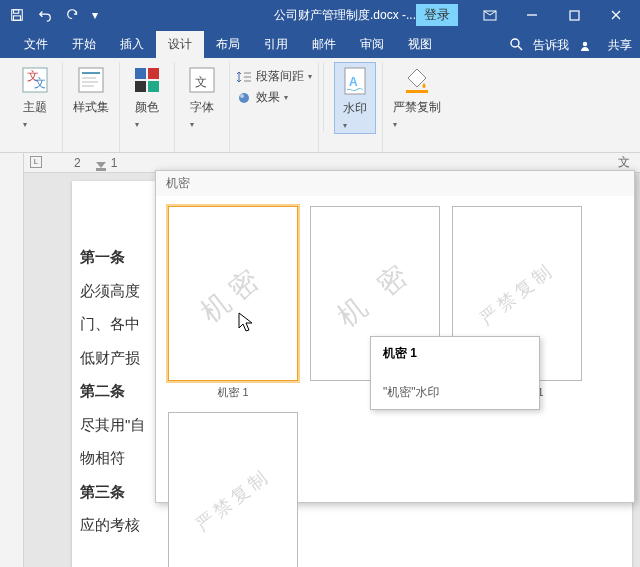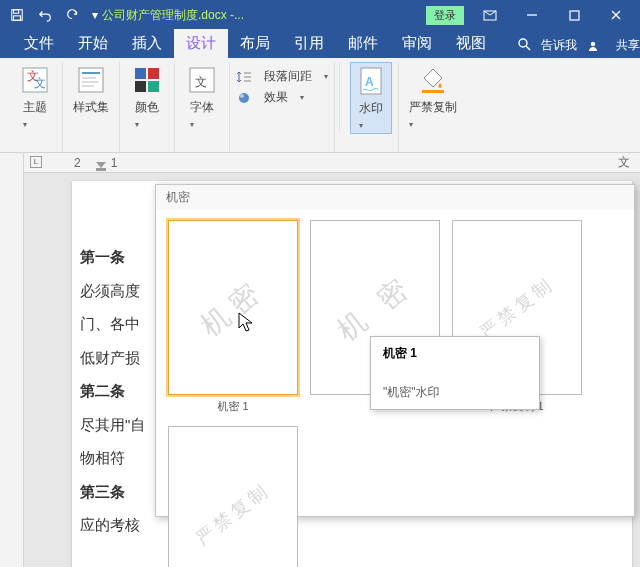--- a/index.html
+++ b/index.html
@@ -1,49 +1,49 @@
 <!DOCTYPE html>
 <html><head>
 <meta charset="utf-8">
 <style>
 *{margin:0;padding:0;box-sizing:border-box;font-family:"Microsoft YaHei","Segoe UI",sans-serif;font-size:12px}
 body{background:#fff;width:640px;height:567px;overflow:hidden;position:relative}
 .titlebar{height:30px;background:#2b579a;display:flex;align-items:center;color:#fff;padding:0 4px}
 .qat{display:flex;gap:2px;align-items:center}
 .qat-btn{width:26px;height:24px;display:flex;align-items:center;justify-content:center;color:#fff}
 .qat-btn svg{width:14px;height:14px}
-.doc-title{flex:1;text-align:left;color:#bef264;font-size:12px;overflow:hidden;white-space:nowrap}
+.doc-title{flex:1;text-align:right;color:#ffffff;font-size:12px;overflow:hidden;white-space:nowrap}
 .title-right{display:flex;gap:2px;align-items:center}
-.login-btn{background:#86efac;color:#333;padding:2px 8px;font-size:11px;margin-right:4px}
+.login-btn{background:#7dd3fc;color:#333;padding:2px 8px;font-size:13px;margin-right:10px}
 .win-btn{width:40px;height:28px;display:flex;align-items:center;justify-content:center;color:#fff}
 .tabbar{height:28px;background:#2b579a;display:flex;align-items:flex-end;padding-left:12px;gap:0}
-.tab{padding:5px 12px;color:#fff;font-size:15px}
-.tab.active{background:#f3f3f3;color:#8b5cf6}
-.tab-right{margin-left:auto;display:flex;align-items:center;gap:10px;color:#fff;padding-bottom:4px}
+.tab{padding:5px 12px;color:#fff;font-size:12px}
+.tab.active{background:#f3f3f3;color:#404040}
+.tab-right{margin-left:auto;display:flex;align-items:center;padding-right:8px;gap:10px;color:#fff;padding-bottom:4px}
 .ribbon{height:95px;background:#f3f3f3;border-bottom:1px solid #d4d4d4;display:flex;padding:4px 8px 0}
 .rgroup{display:flex;flex-direction:column;align-items:center;padding:0 6px;border-right:1px solid #e1e1e1}
 .rgroup:last-child{border-right:none}
 .big-btn{display:flex;flex-direction:column;align-items:center;gap:3px;padding:2px 4px;min-width:42px}
 .big-btn .ico{width:32px;height:32px;display:flex;align-items:center;justify-content:center}
 .big-btn .lbl{font-size:12px;color:#444}
 .drop-caret{font-size:8px;color:#666}
-.small-row{display:flex;align-items:center;gap:12px;padding:2px 0;font-size:12px;color:#444}
+.small-row{display:flex;align-items:center;gap:4px;padding:2px 0;font-size:12px;color:#444}
 .small-row .sico{width:16px;height:16px;display:flex;align-items:center;justify-content:center}
 .sep{width:1px;height:70px;background:#e1e1e1;margin:0 4px}
 .doc-area{position:absolute;top:153px;left:0;right:0;bottom:0;background:#e6e6e6;display:flex}
 .ruler-v{width:24px;background:#f3f3f3;border-right:1px solid #d4d4d4}
 .ruler-h{height:20px;background:#f3f3f3;border-bottom:1px solid #d4d4d4;display:flex;align-items:center;font-size:9px;color:#666;padding-left:50px;gap:30px;position:relative}
 .ruler-h::before{content:"L";position:absolute;left:6px;top:3px;border:1px solid #999;width:10px;height:10px;font-size:8px;text-align:center;line-height:9px}
 .marker{position:absolute;left:72px;top:8px;width:10px;height:8px}
 .marker svg{width:10px;height:10px}
 .page-wrap{flex:1;overflow:hidden}
 .page{background:#fff;margin:8px 0 0 48px;width:560px;min-height:600px;box-shadow:0 1px 3px rgba(0,0,0,.2);padding:60px 48px 20px 8px;position:relative}
 .page p{font-size:15px;color:#333;line-height:2.1;margin-bottom:2px}
 .page .heading{font-weight:bold;font-size:15px}
-.gallery{position:absolute;left:155px;top:184px;width:480px;height:333px;background:#fff;border:1px solid #c6c6c6;box-shadow:2px 2px 8px rgba(0,0,0,.25);z-index:50}
+.gallery{position:absolute;left:155px;top:170px;width:480px;height:333px;background:#fff;border:1px solid #c6c6c6;box-shadow:2px 2px 8px rgba(0,0,0,.25);z-index:50}
 .gallery-hdr{padding:4px 10px;font-size:12px;color:#666;background:#f8f8f8}
 .gallery-grid{display:flex;flex-wrap:wrap;gap:12px;padding:10px 12px}
 .wm-item{display:flex;flex-direction:column;align-items:center}
 .wm-thumb{width:130px;height:175px;border:1px solid #bbb;background:#fff;display:flex;align-items:center;justify-content:center;position:relative}
 .wm-item.sel .wm-thumb{border:1px solid #f0a030;outline:2px solid #fbd28b}
 .wm-text{transform:rotate(-38deg);color:#d8d8d8;font-size:28px;letter-spacing:8px;font-family:"SimSun",serif;white-space:nowrap}
 .wm-text.sm{font-size:18px;letter-spacing:4px}
 .wm-cap{font-size:11px;color:#555;margin-top:4px}
 .tooltip{position:absolute;left:370px;top:336px;background:#fff;border:1px solid #bbb;box-shadow:2px 2px 6px rgba(0,0,0,.2);padding:8px 12px;z-index:60;min-width:170px}
 .tooltip .tt-title{font-weight:bold;font-size:12px;margin-bottom:4px}

